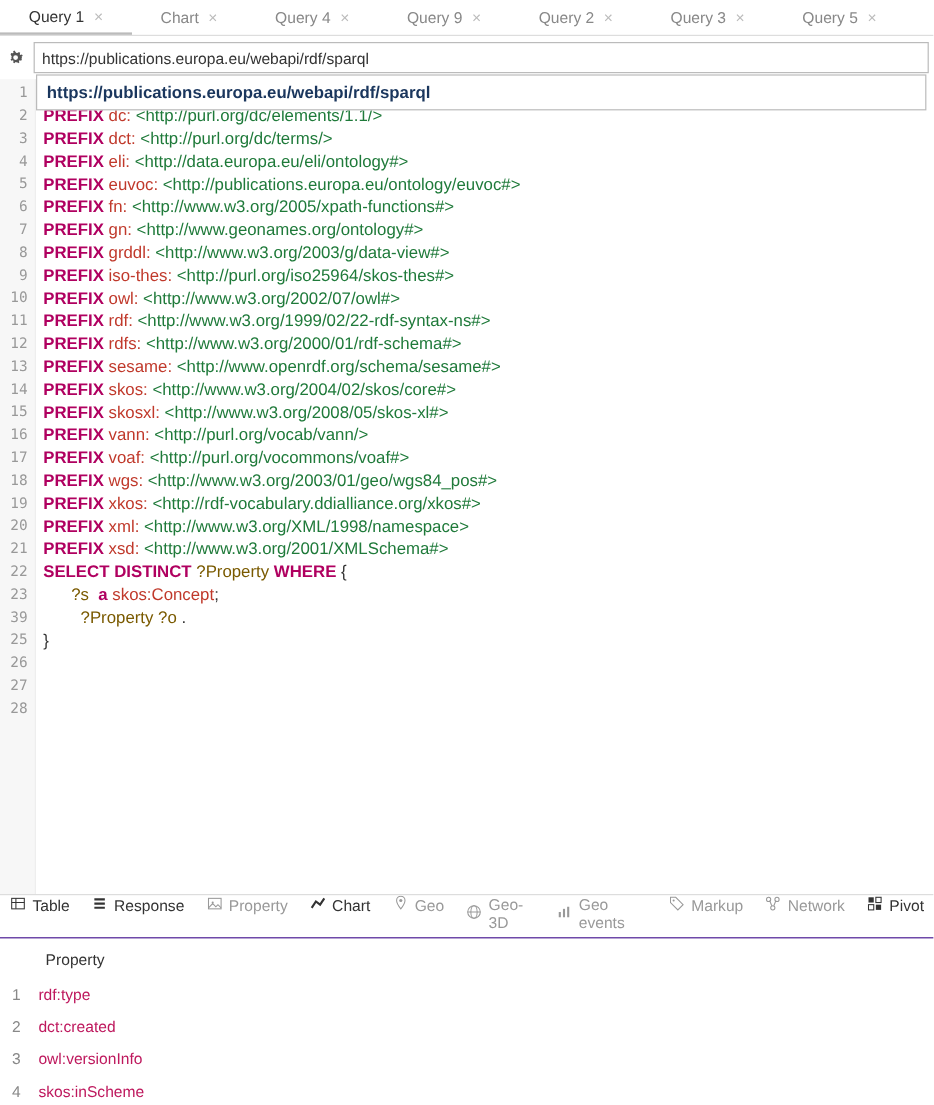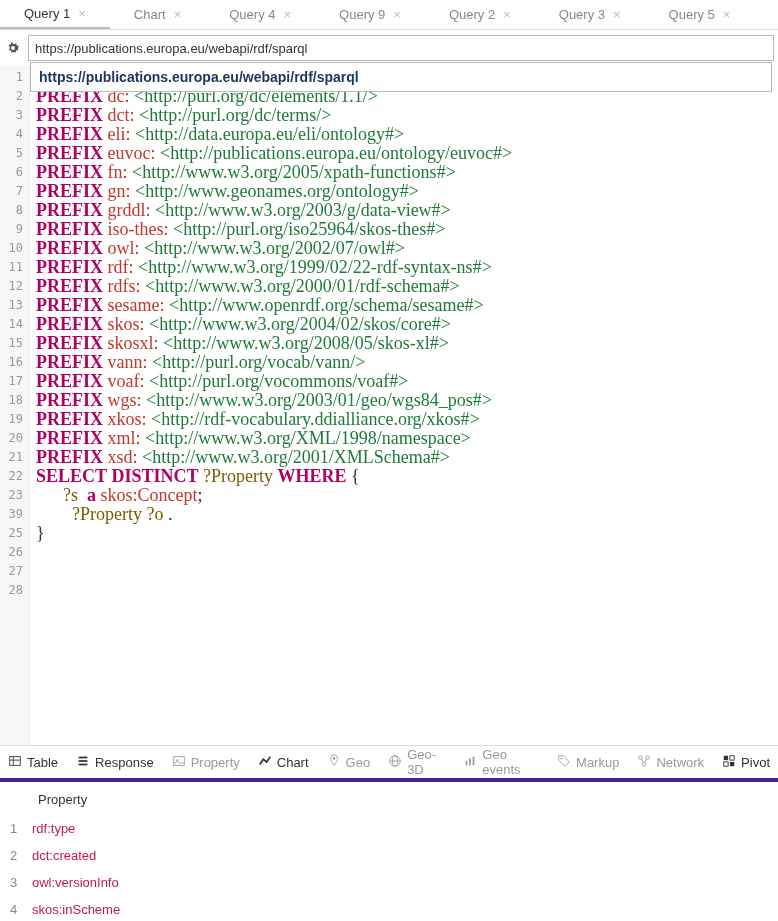--- a/index.html
+++ b/index.html
@@ -8,27 +8,27 @@
 .tab{display:flex;align-items:center;padding:0 24px;font-size:13px;color:#888;cursor:pointer;gap:6px}
 .tab.active{color:#333;border-bottom:2px solid #bbb}
 .tab .x{color:#bbb;font-size:13px;margin-left:2px}
 .endpoint-row{display:flex;align-items:center;height:36px;padding:4px 4px 4px 4px;gap:6px}
 .gear{width:18px;height:18px;display:flex;align-items:center;justify-content:center;color:#555}
 .gear svg{width:16px;height:16px}
 .endpoint-input{flex:1;height:26px;border:1px solid #bbb;padding:0 6px;font-size:13px;color:#333;font-family:Arial}
 .autocomplete{position:absolute;left:30px;right:6px;top:62px;background:#fff;border:1px solid #bbb;padding:6px 8px;font-weight:bold;color:#1a365d;font-size:14px;z-index:10}
 .editor{display:flex;height:680px;border-bottom:1px solid #ddd;position:relative}
 .gutter{width:30px;background:#f7f7f7;border-right:1px solid #eee;text-align:right;padding-right:6px;font-family:Consolas,Menlo,monospace;font-size:12px;color:#999;line-height:19px;padding-top:2px}
-.code{flex:1;font-family:Liberation Serif, serif;font-size:18px;line-height:19px;padding:2px 6px;white-space:pre;color:#333;overflow:hidden}
+.code{flex:1;font-family:Liberation Sans, sans-serif;font-size:14px;line-height:19px;padding:2px 6px;white-space:pre;color:#333;overflow:hidden}
 .kw{color:#b00060;font-weight:bold}
 .pfx{color:#c0392b}
 .uri{color:#1f7a3a}
 .var{color:#7a5a00}
 .pun{color:#333}
-.restabs{display:flex;align-items:center;height:36px;gap:18px;padding:0 8px;border-bottom:4px solid #4c1d95}
+.restabs{display:flex;align-items:flex-start;height:36px;gap:18px;padding:0 8px;border-bottom:1px solid #4c1d95}
 .rtab{display:flex;align-items:center;gap:5px;font-size:13px;color:#999;cursor:pointer}
 .rtab.enabled{color:#333}
 .rtab svg{width:14px;height:14px}
 .results{padding:6px 10px;font-size:13px}
 .results-header{font-weight:normal;padding:4px 0 8px 28px}
 .results-row{display:flex;align-items:center;padding:6px 0}
 .results-row .idx{width:22px;color:#888}
 .results-row .val{color:#be185d}
 </style>
 </head>

